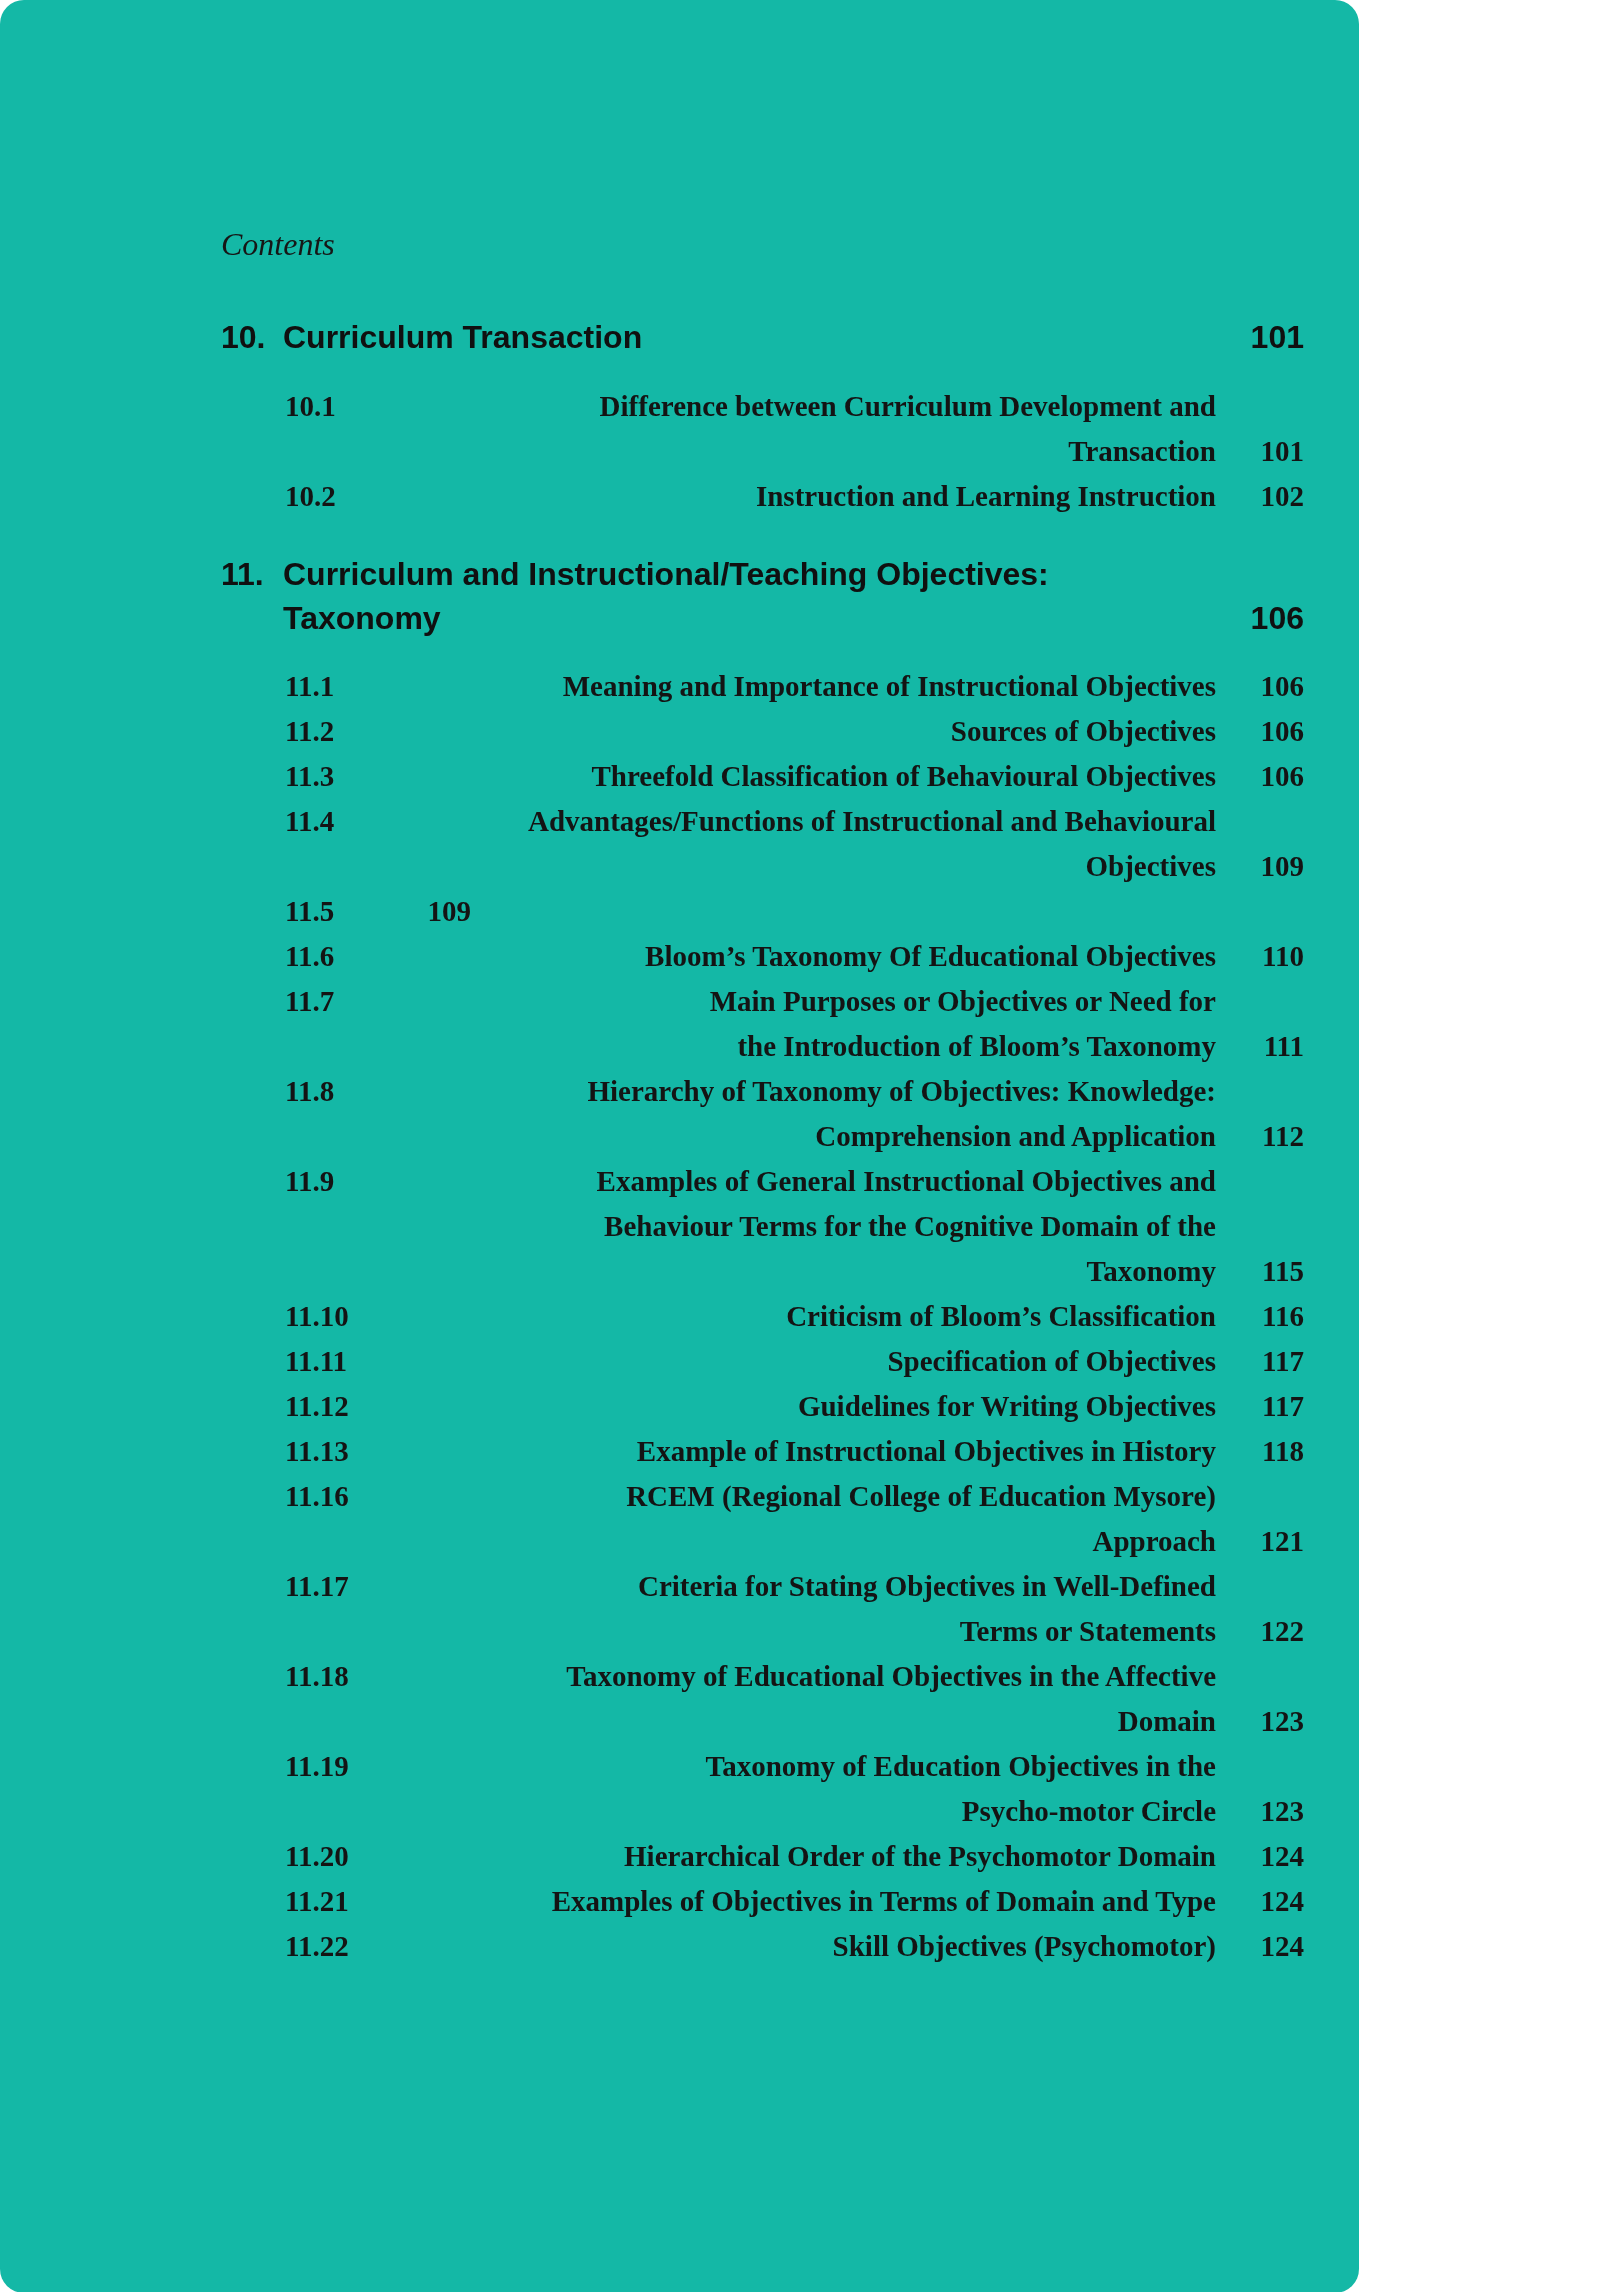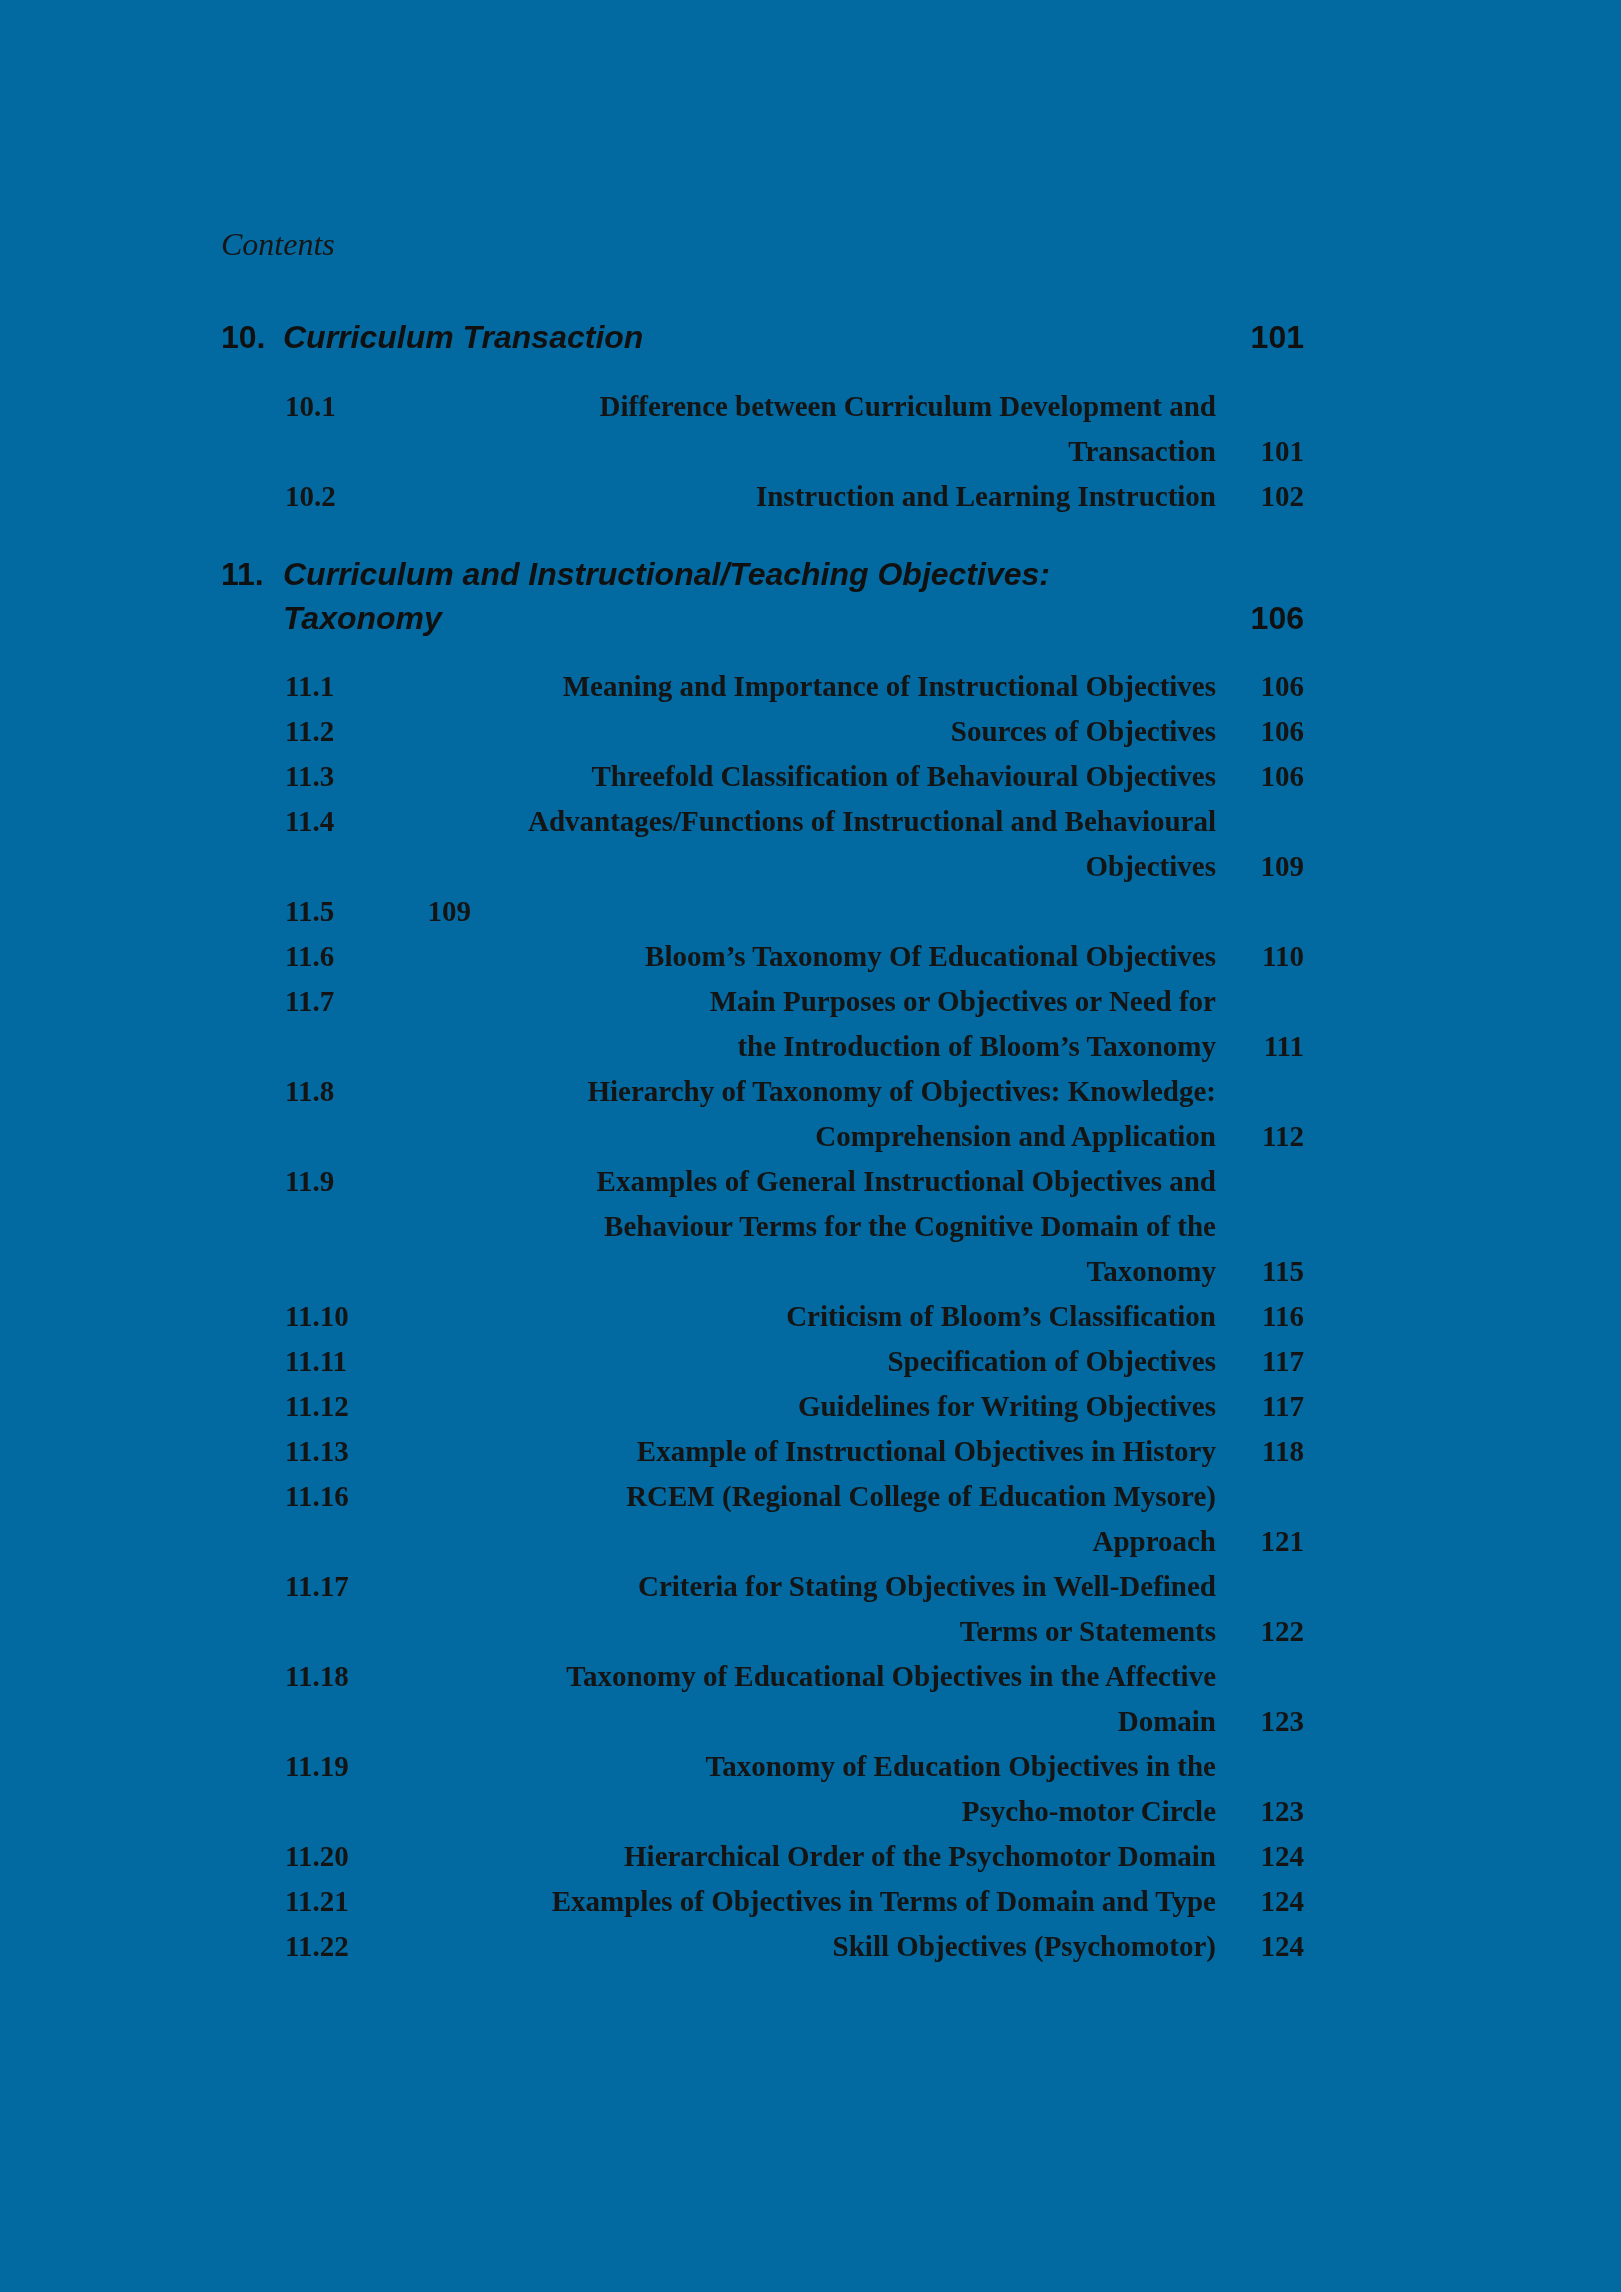--- a/index.html
+++ b/index.html
@@ -1,23 +1,24 @@
 <!DOCTYPE html>
 <html><head>
 <meta charset="utf-8">
 <style>
   html, body { margin: 0; padding: 0; background: #ffffff; }
   .page {
     position: relative;
-    width: 1621px;
+    width: 1359px;
     height: 2293px;
-    background: #0369a1;
+    background: #14b8a6;
     overflow: hidden;
     font-family: "Liberation Serif", serif;
     color: #141414;
+    border-radius: 24px;
   }
   .content {
     position: absolute;
     left: 221px;
     top: 227px;
     width: 1083px;
   }
   .contents-header {
     font-family: "Liberation Serif", serif;
     font-style: italic;
@@ -31,21 +32,21 @@
 
   .chapter-heading {
     display: flex;
     font-family: "Liberation Sans", sans-serif;
     font-weight: bold;
     font-size: 32px;
     line-height: 44px;
     color: #101010;
   }
   .chapter-heading .num { width: 62px; align-self: flex-start; }
-  .chapter-heading .title { flex: 1; font-style: italic; }
+  .chapter-heading .title { flex: 1; }
   .chapter-heading .line { white-space: nowrap; }
   .chapter-heading .pg { width: 88px; text-align: right; align-self: flex-end; }
 
   .entries {
     margin-top: 24.5px;
     padding-left: 64px;
   }
   .entry {
     display: flex;
     font-family: "Liberation Serif", serif;

